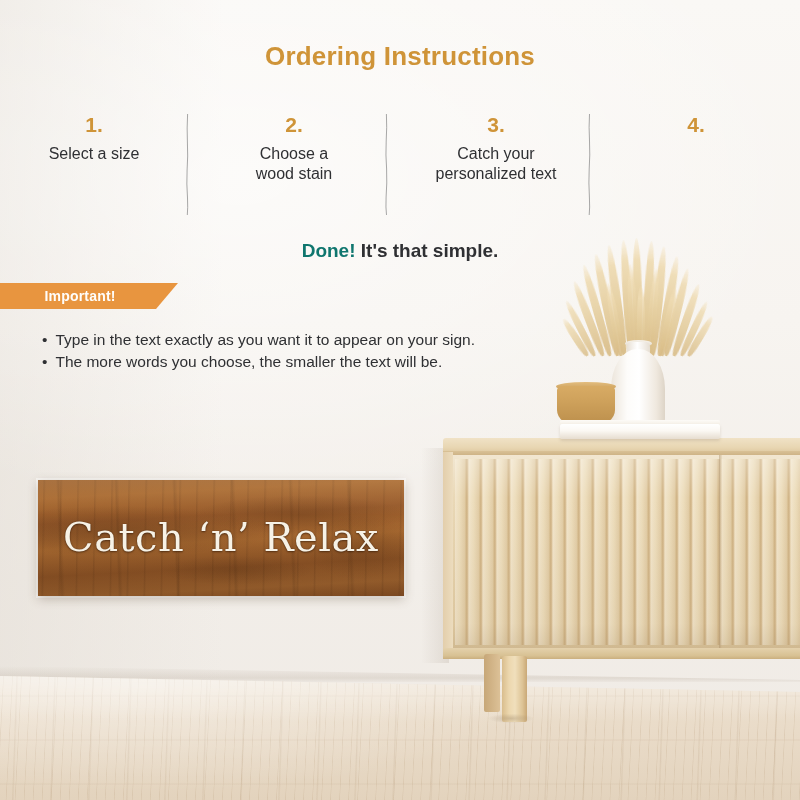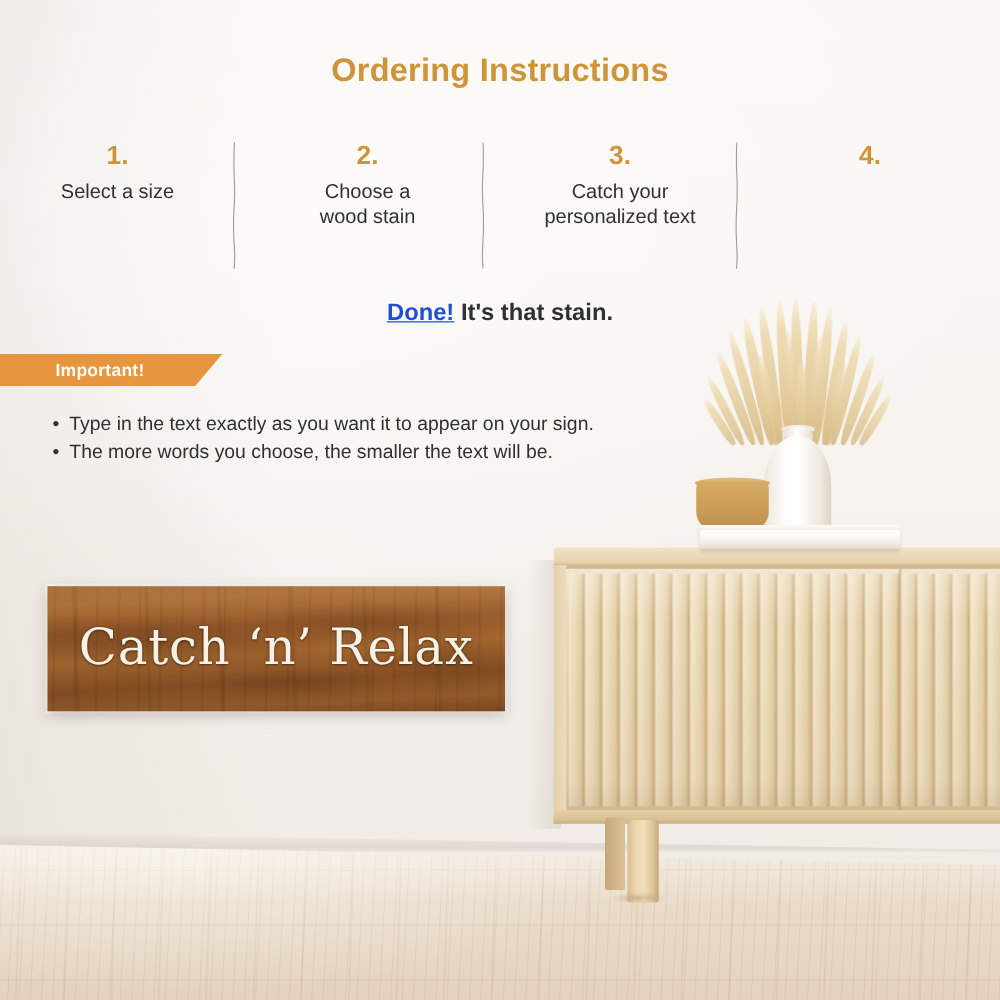--- a/index.html
+++ b/index.html
@@ -172,21 +172,21 @@
   #pampas { position:absolute; left:20px; top:-8px; width:150px; height:118px; }
   .frond {
     position:absolute; bottom:0; left:50%;
     width:7px; border-radius:50% 50% 40% 40%;
     background:linear-gradient(180deg, rgba(245,226,188,.25) 0%, #efdcb4 18%, #e3cb9a 62%, #d8bb85 100%);
     filter:blur(.45px);
   }
 
   
   #sign {
-    position:absolute; left:38px; top:469px; width:366px; height:100px;
+    position:absolute; left:38px; top:480px; width:366px; height:116px;
     background:
       repeating-linear-gradient(91deg,
         rgba(90,52,22,.00) 0px, rgba(90,52,22,.00) 5px,
         rgba(78,44,18,.16) 6px, rgba(90,52,22,.00) 8px, rgba(90,52,22,.00) 17px),
       repeating-linear-gradient(88deg,
         rgba(52,28,10,.00) 0px, rgba(52,28,10,.00) 22px,
         rgba(52,28,10,.13) 24px, rgba(52,28,10,.00) 27px, rgba(52,28,10,.00) 58px),
       linear-gradient(177deg,#9a5f2c 0%,#a7682f 14%,#96592a 33%,#a96a31 52%,#8e5426 72%,#a16530 88%,#8a5125 100%);
     box-shadow:0 3px 10px rgba(90,70,50,.30), 0 0 0 2px rgba(255,255,255,.55);
     overflow:hidden;
@@ -246,21 +246,21 @@
   #div-1 { left:186px; }
   #div-2 { left:385px; }
   #div-3 { left:588px; }
 
   #done-line {
     position:absolute; left:0; top:240px; width:800px;
     text-align:center;
     font-size:19px; font-weight:bold;
     color:#2f3033;
   }
-  #done-word { color:#1d4ed8;text-decoration:underline; }
+  #done-word { color:#0f766e; }
 
   #important-banner {
     position:absolute; left:0; top:283px; width:178px; height:26px;
     background:#e8953f;
     clip-path:polygon(0 0, 178px 0, 156px 26px, 0 26px);
     display:flex; align-items:center; justify-content:center;
     padding-right:18px;
   }
   #important-label {
     font-size:14px; font-weight:bold; color:#fffdfa; letter-spacing:.2px;
@@ -381,21 +381,21 @@
         <path d="M1.5 2 Q0.7 15 1.5 29 Q2.2 43 1.2 57 Q0.5 71 1.4 85 Q2.0 96 1.2 103" stroke="#8c8c8c" stroke-width="0.9" fill="none" opacity="0.85"></path>
       </svg>
     </div>
 
     <div class="step" id="step-4">
       <div class="step-num">4.</div>
     </div>
   </div>
 
   <div id="done-line">
-    <span id="done-word">Done!</span><span>&nbsp;</span><span>It's that stain.</span>
+    <span id="done-word">Done!</span><span>&nbsp;</span><span>It's that simple.</span>
   </div>
 
   <div id="important-banner">
     <span id="important-label">Important!</span>
   </div>
 
   <div id="notes">
     <div class="note">
       <span class="note-bullet">•</span>
       <span>Type in the text exactly as you want it to appear on your sign.</span>

